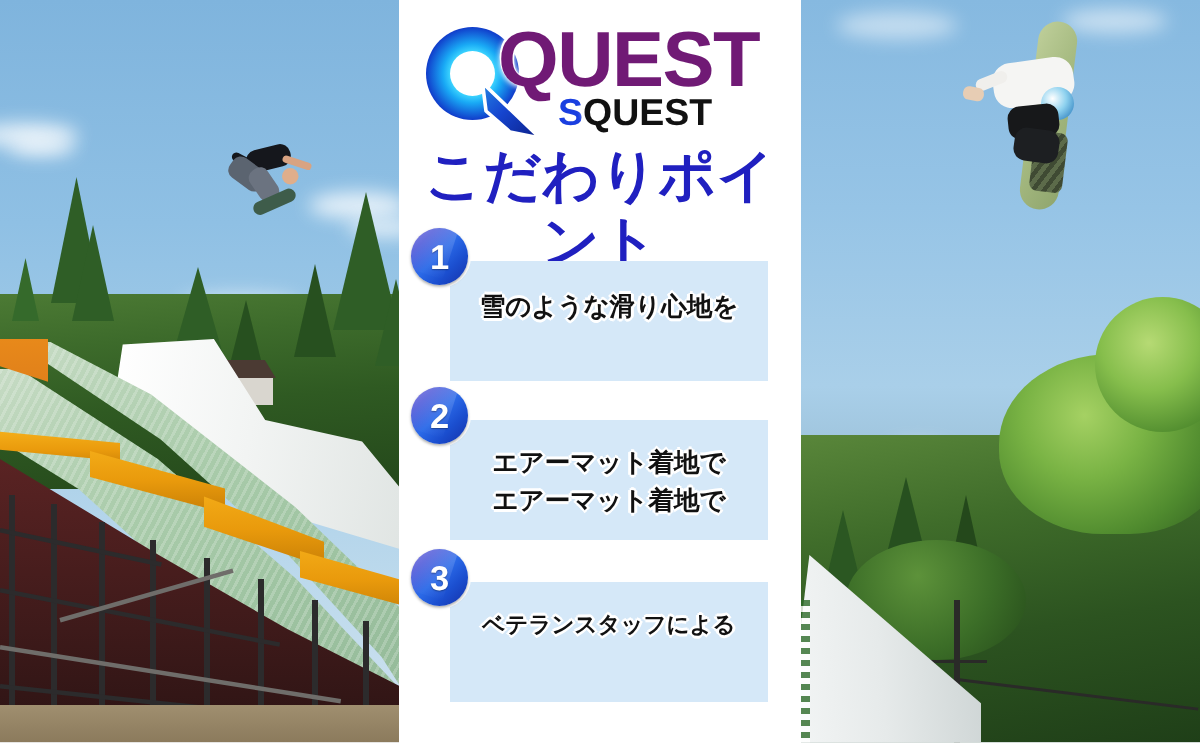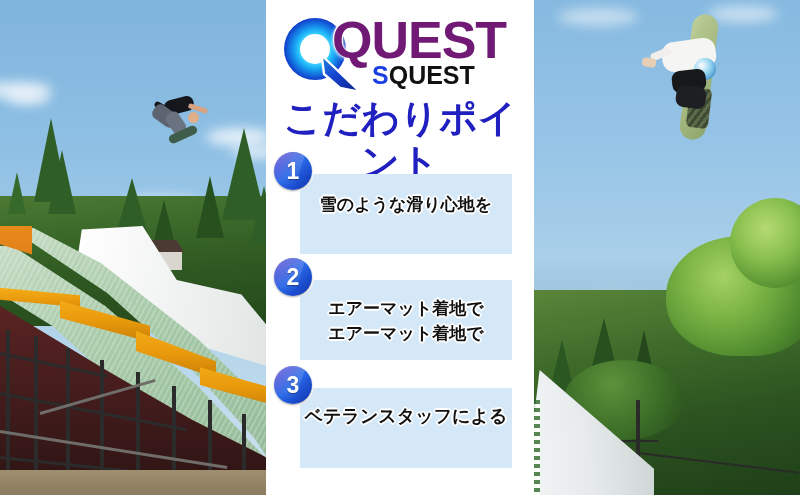--- a/index.html
+++ b/index.html
@@ -267,19 +267,19 @@
         <div>エアーマット着地で</div>
         <div>エアーマット着地で</div>
       </div>
     </div>
 
     <div class="feature" style="top:366px;height:110px;">
       <div class="feat-box" style="top:22px;height:80px;"></div>
       <div class="badge">
         <span>3</span>
       </div>
-      <div class="feat-text" style="top:38px;font-size:18px;">
+      <div class="feat-text" style="top:38px;font-size:15px;">
         <div>ベテランスタッフによる</div>
       </div>
     </div>
 
   </div>
 </div>
 
 </body></html>

